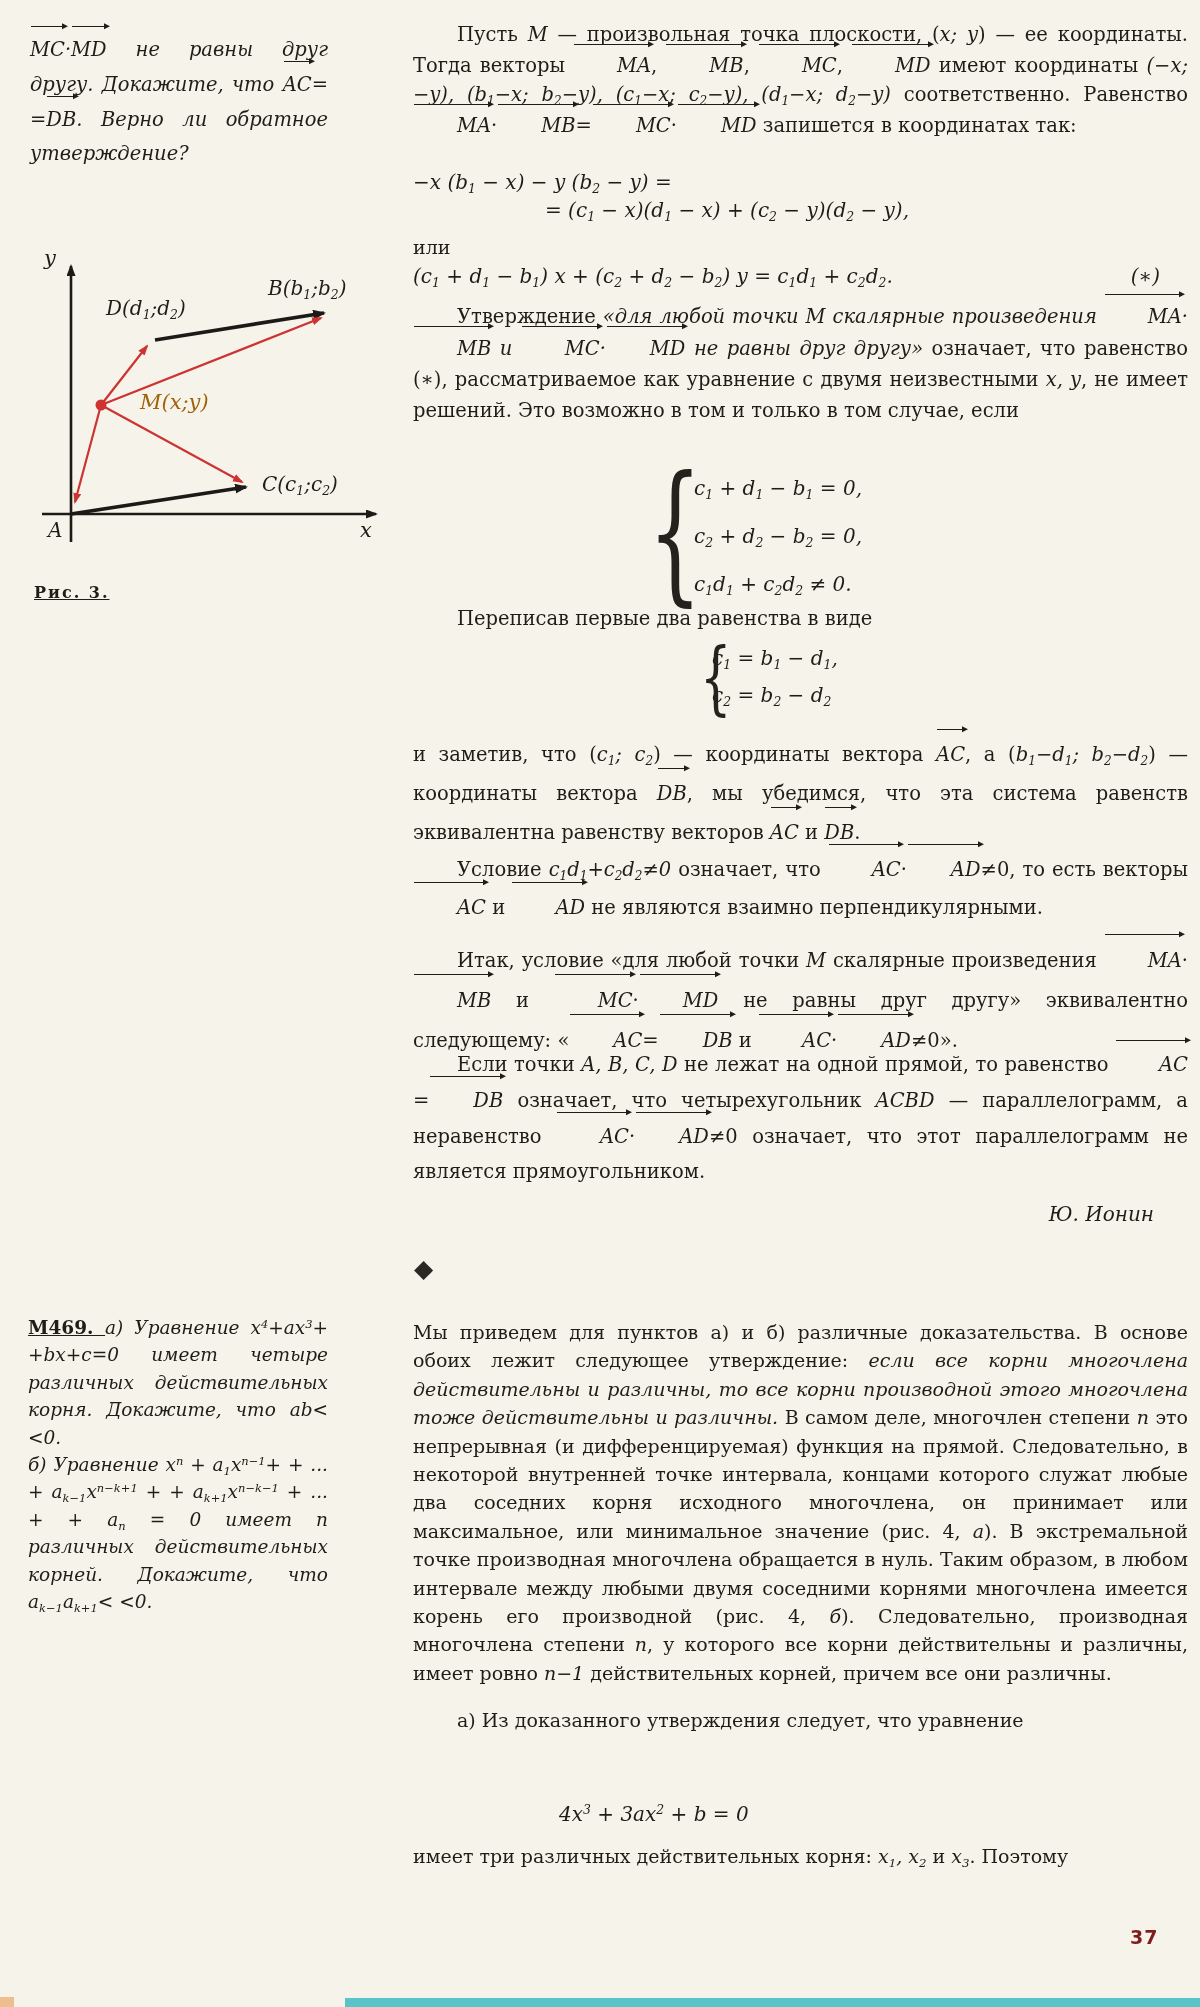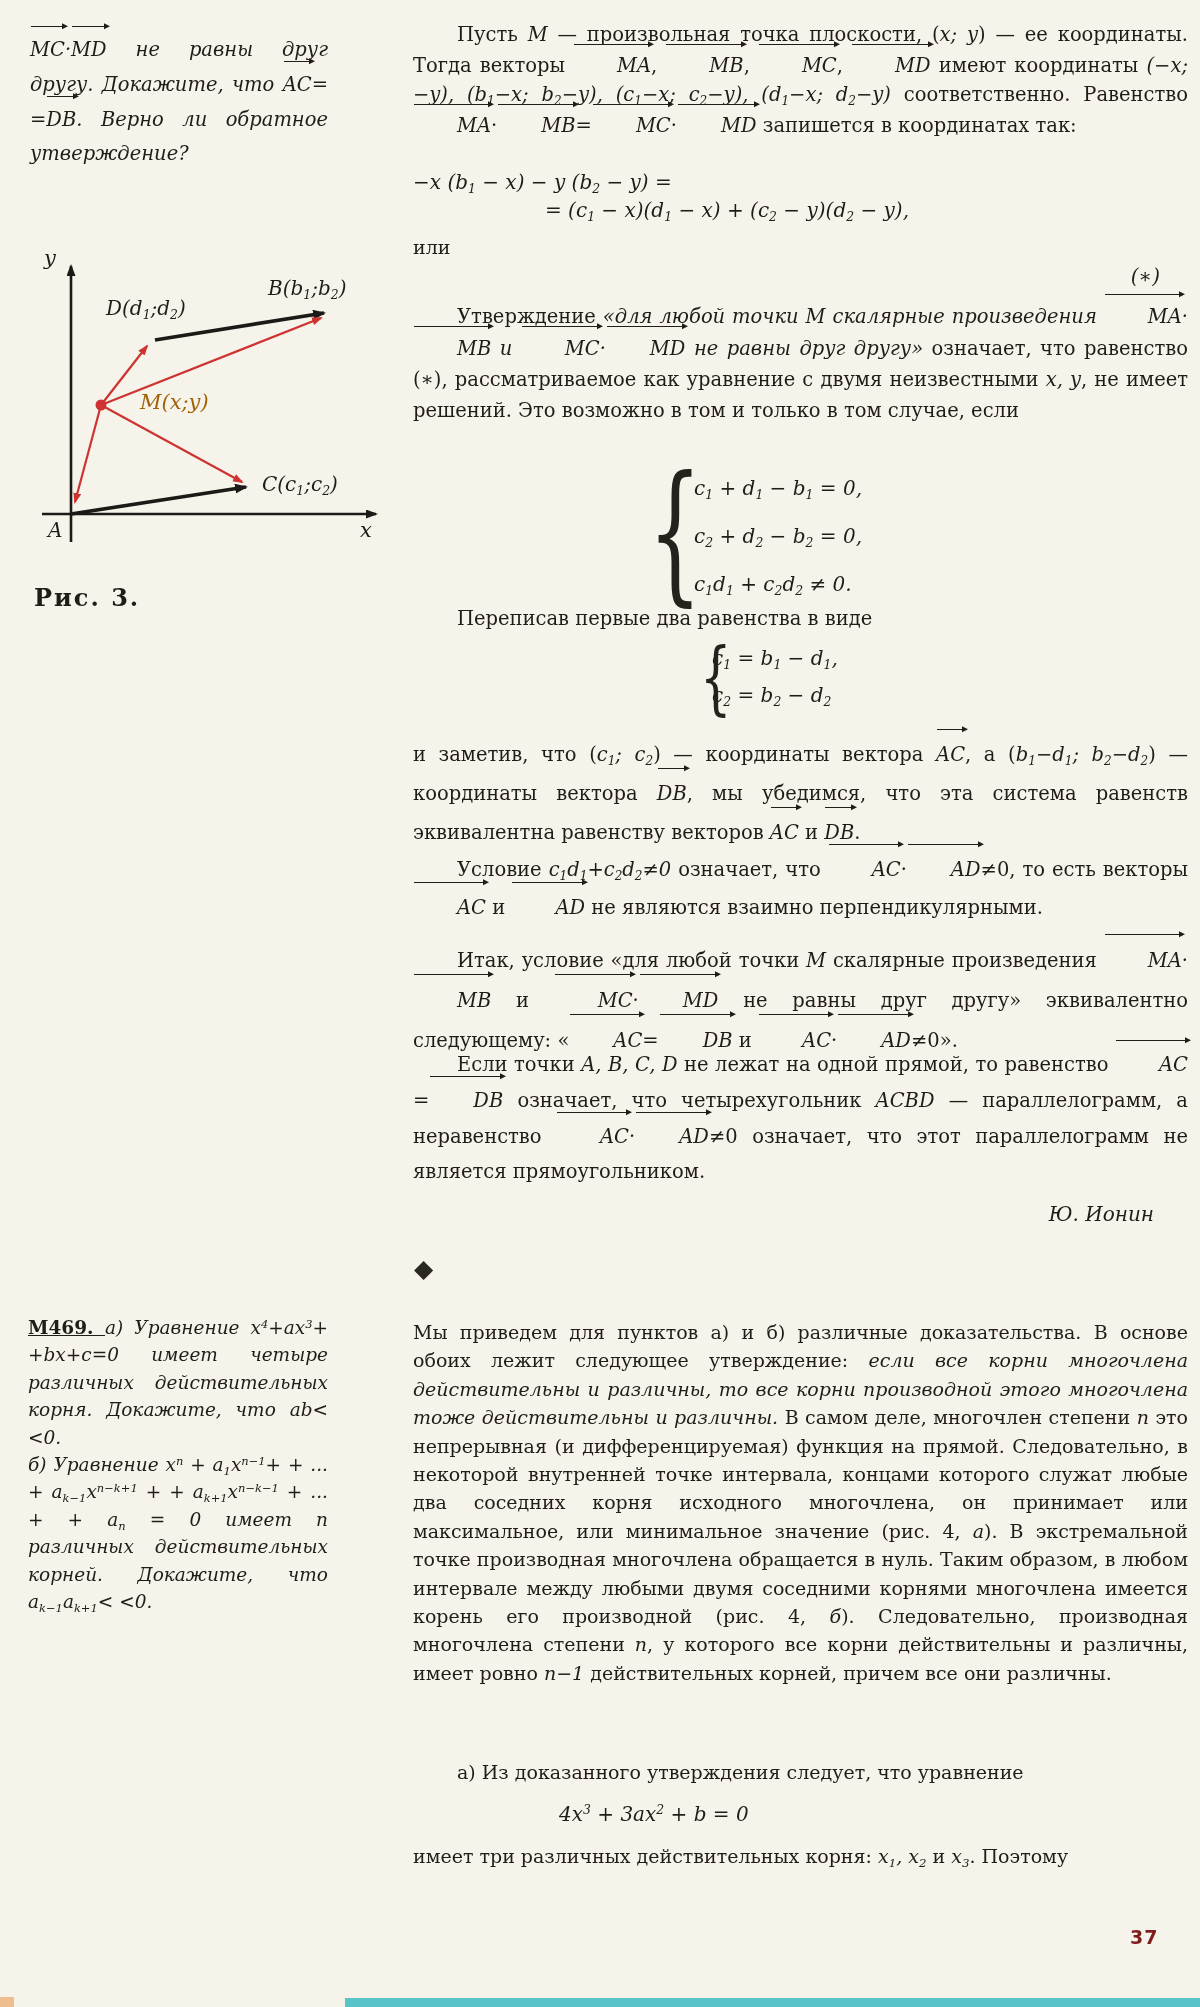--- a/index.html
+++ b/index.html
@@ -32,21 +32,21 @@
     border-top:3px solid transparent;
     border-bottom:3px solid transparent;
     transform:translateY(-46%);
   }
   .figlabel{position:absolute;font-style:italic;font-size:20px;white-space:nowrap;}
   .brace{
     position:absolute;font-weight:400;line-height:1;
     transform-origin:left top;color:#25221d;
   }
   .sysline{white-space:nowrap;font-style:italic;}
-  .caption{position:absolute;font-weight:bold;font-size:24px;letter-spacing:2px;}
+  .caption{position:absolute;font-weight:bold;font-size:16px;letter-spacing:2px;text-decoration:underline;}
   .eqline{position:absolute;font-size:20px;white-space:nowrap;}
   .pagenum{
     position:absolute;font-family:"DejaVu Sans","Liberation Sans",sans-serif;
     font-weight:800;font-size:19px;letter-spacing:1px;color:#7f1d1d;
   }
   .teal-bar{position:absolute;background:#58c4ca;}
   .orange-chip{position:absolute;background:#e9a25c;opacity:.65;}
 </style>
 </head>
 <body>
@@ -97,20 +97,21 @@
   </div>
 
   <div class="para" style="left:413px;top:20px;width:775px;font-size:19.5px;line-height:29.5px;text-indent:44px;"><span>Пусть </span><span class="it">M</span><span> — произвольная точка плоскости, (</span><span class="it">x; y</span><span>) — ее координаты. Тогда векторы </span><span class="vec">MA</span><span>, </span><span class="vec">MB</span><span>, </span><span class="vec">MC</span><span>, </span><span class="vec">MD</span><span> имеют координаты </span><span class="it">(−x; −y), (b<sub>1</sub>−x; b<sub>2</sub>−y), (c<sub>1</sub>−x; c<sub>2</sub>−y), (d<sub>1</sub>−x; d<sub>2</sub>−y)</span><span> соответственно. Равенство </span><span class="vec">MA</span><span>·</span><span class="vec">MB</span><span>=</span><span class="vec">MC</span><span>·</span><span class="vec">MD</span><span> запишется в координатах так:</span></div>
 
   <div class="eqline it" style="left:413px;top:170px;"><span class="it">−x (b<sub>1</sub> − x) − y (b<sub>2</sub> − y) =</span></div>
   <div class="eqline it" style="left:545px;top:198px;"><span class="it">= (c<sub>1</sub> − x)(d<sub>1</sub> − x) + (c<sub>2</sub> − y)(d<sub>2</sub> − y),</span></div>
 
   <div class="abs" style="left:413px;top:236px;font-size:19px;">или</div>
 
   <div class="abs" style="left:413px;top:264px;width:775px;font-size:20px;">
+    <span><span class="it">(c<sub>1</sub> + d<sub>1</sub> − b<sub>1</sub>) x + (c<sub>2</sub> + d<sub>2</sub> − b<sub>2</sub>) y = c<sub>1</sub>d<sub>1</sub> + c<sub>2</sub>d<sub>2</sub>.</span></span>
     <span class="it" style="position:absolute;right:28px;top:0;">(∗)</span>
   </div>
 
   <div class="para" style="left:413px;top:300px;width:775px;font-size:19.5px;line-height:31px;text-indent:44px;"><span>Утверждение </span><span class="it">«для любой точки M скалярные произведения </span><span class="vec">MA</span><span class="it">·</span><span class="vec">MB</span><span class="it"> и </span><span class="vec">MC</span><span class="it">·</span><span class="vec">MD</span><span class="it"> не равны друг другу»</span><span> означает, что равенство (∗), рассматриваемое как уравнение с двумя неизвестными </span><span class="it">x, y</span><span>, не имеет решений. Это возможно в том и только в том случае, если</span></div>
 
   <div class="abs" style="left:648px;top:458px;">
     <span class="brace" style="font-size:118px;transform:scaleY(1.28) scaleX(0.72);top:-2px;left:0;">{</span>
     <div style="margin-left:46px;padding-top:6px;font-size:20px;line-height:48px;">
       <div class="sysline"><span class="it">c<sub>1</sub> + d<sub>1</sub> − b<sub>1</sub> = 0,</span></div>
       <div class="sysline"><span class="it">c<sub>2</sub> + d<sub>2</sub> − b<sub>2</sub> = 0,</span></div>
@@ -135,21 +136,21 @@
   <div class="para" style="left:413px;top:940px;width:775px;font-size:19.5px;line-height:39px;text-indent:44px;"><span>Итак, условие «для любой точки </span><span class="it">M</span><span> скалярные произведения </span><span class="vec">MA</span><span>·</span><span class="vec">MB</span><span> и </span><span class="vec">MC</span><span>·</span><span class="vec">MD</span><span> не равны друг другу» эквивалентно следующему: «</span><span class="vec">AC</span><span>=</span><span class="vec">DB</span><span> и </span><span class="vec">AC</span><span>·</span><span class="vec">AD</span><span>≠0».</span></div>
 
   <div class="para" style="left:413px;top:1046px;width:775px;font-size:19.5px;line-height:35px;text-indent:44px;"><span>Если точки </span><span class="it">A, B, C, D</span><span> не лежат на одной прямой, то равенство </span><span class="vec">AC</span><span>=</span><span class="vec">DB</span><span> означает, что четырехугольник </span><span class="it">ACBD</span><span> — параллелограмм, а неравенство </span><span class="vec">AC</span><span>·</span><span class="vec">AD</span><span>≠0 означает, что этот параллелограмм не является прямоугольником.</span></div>
 
   <div class="abs it" style="left:413px;top:1202px;width:741px;text-align:right;font-size:20px;">Ю. Ионин</div>
 
   <div class="abs" style="left:414px;top:1254px;font-size:25px;color:#2b2722;">◆</div>
 
   <div class="para" style="left:413px;top:1318px;width:775px;font-size:19px;line-height:28.4px;"><span>Мы приведем для пунктов а) и б) различные доказательства. В основе обоих лежит следующее утверждение: </span><span class="it">если все корни многочлена действительны и различны, то все корни производной этого многочлена тоже действительны и различны.</span><span> В самом деле, многочлен степени </span><span class="it">n</span><span> это непрерывная (и дифференцируемая) функция на прямой. Следовательно, в некоторой внутренней точке интервала, концами которого служат любые два соседних корня исходного многочлена, он принимает или максимальное, или минимальное значение (рис. 4, </span><span class="it">а</span><span>). В экстремальной точке производная многочлена обращается в нуль. Таким образом, в любом интервале между любыми двумя соседними корнями многочлена имеется корень его производной (рис. 4, </span><span class="it">б</span><span>). Следовательно, производная многочлена степени </span><span class="it">n</span><span>, у которого все корни действительны и различны, имеет ровно </span><span class="it">n−1</span><span> действительных корней, причем все они различны.</span></div>
 
-  <div class="para" style="left:413px;top:1758px;width:775px;font-size:19px;line-height:28.4px;text-indent:44px;"><span>а) Из доказанного утверждения следует, что уравнение</span></div>
+  <div class="para" style="left:413px;top:1706px;width:775px;font-size:19px;line-height:28.4px;text-indent:44px;"><span>а) Из доказанного утверждения следует, что уравнение</span></div>
 
   <div class="eqline it" style="left:559px;top:1802px;"><span class="it">4x<sup>3</sup> + 3ax<sup>2</sup> + b = 0</span></div>
 
   <div class="para" style="left:413px;top:1842px;width:775px;font-size:19px;line-height:29px;"><span>имеет три различных действительных корня: </span><span class="it">x<sub>1</sub>, x<sub>2</sub></span><span> и </span><span class="it">x<sub>3</sub></span><span>. Поэтому</span></div>
 
   <div class="pagenum" style="left:1130px;top:1926px;">37</div>
 
   <div class="teal-bar" style="left:345px;top:1998px;width:855px;height:9px;"></div>
   <div class="orange-chip" style="left:0px;top:1997px;width:14px;height:10px;"></div>
 

